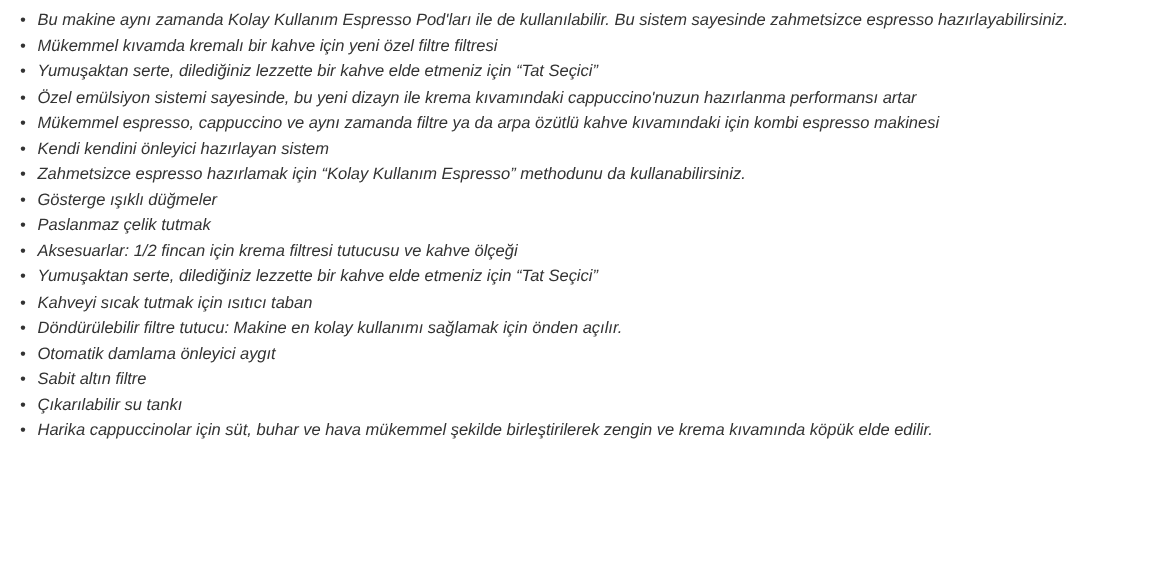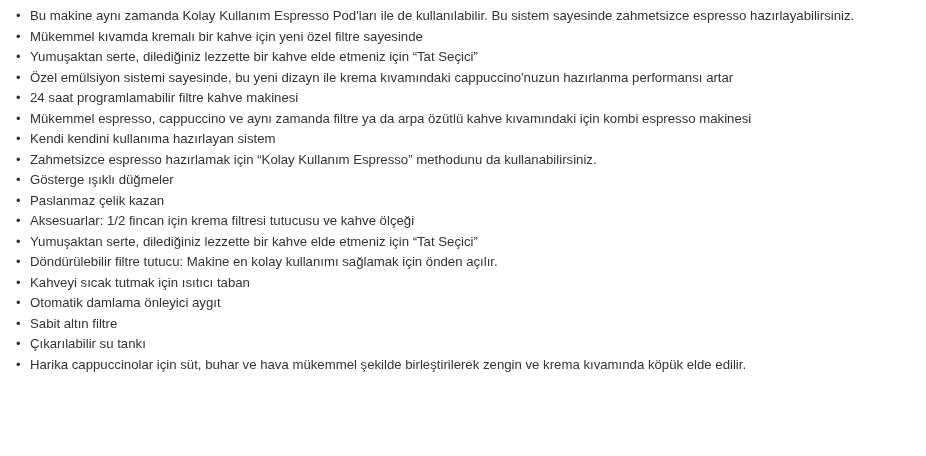--- a/index.html
+++ b/index.html
@@ -20,49 +20,49 @@
   }
   .feature-list li {
     position: relative;
     padding-left: 30px;
     padding-right: 28px;
     margin: 0 0 1px 0;
     font-size: 13.2px;
     line-height: 19.5px;
     color: #333333;
     text-align: left;
+    font-style: italic;
   }
   .feature-list li::before {
     content: "\2022";
     position: absolute;
     left: 16px;
     top: 0;
     font-size: 13px;
     line-height: 19.5px;
     color: #333333;
   }
   .feature-list li.justified {
     text-align: justify;
   }
 </style>
 </head>
 <body>
 
 <ul class="feature-list">
     <li>Bu makine aynı zamanda Kolay Kullanım Espresso Pod'ları ile de kullanılabilir. Bu sistem sayesinde zahmetsizce espresso hazırlayabilirsiniz.</li>
-    <li>Mükemmel kıvamda kremalı bir kahve için yeni özel filtre sayesinde</li>
+    <li>Mükemmel kıvamda kremalı bir kahve için yeni özel filtre filtresi</li>
     <li>Yumuşaktan serte, dilediğiniz lezzette bir kahve elde etmeniz için “Tat Seçici”</li>
     <li>Özel emülsiyon sistemi sayesinde, bu yeni dizayn ile krema kıvamındaki cappuccino'nuzun hazırlanma performansı artar</li>
-    <li>24 saat programlamabilir filtre kahve makinesi</li>
     <li>Mükemmel espresso, cappuccino ve aynı zamanda filtre ya da arpa özütlü kahve kıvamındaki için kombi espresso makinesi</li>
-    <li>Kendi kendini kullanıma hazırlayan sistem</li>
+    <li>Kendi kendini önleyici hazırlayan sistem</li>
     <li>Zahmetsizce espresso hazırlamak için “Kolay Kullanım Espresso” methodunu da kullanabilirsiniz.</li>
     <li>Gösterge ışıklı düğmeler</li>
-    <li>Paslanmaz çelik kazan</li>
+    <li>Paslanmaz çelik tutmak</li>
     <li>Aksesuarlar: 1/2 fincan için krema filtresi tutucusu ve kahve ölçeği</li>
     <li>Yumuşaktan serte, dilediğiniz lezzette bir kahve elde etmeniz için “Tat Seçici”</li>
+    <li>Kahveyi sıcak tutmak için ısıtıcı taban</li>
     <li>Döndürülebilir filtre tutucu: Makine en kolay kullanımı sağlamak için önden açılır.</li>
-    <li>Kahveyi sıcak tutmak için ısıtıcı taban</li>
     <li>Otomatik damlama önleyici aygıt</li>
     <li>Sabit altın filtre</li>
     <li>Çıkarılabilir su tankı</li>
     <li>Harika cappuccinolar için süt, buhar ve hava mükemmel şekilde birleştirilerek zengin ve krema kıvamında köpük elde edilir.</li>
   </ul>
 
 </body></html>

